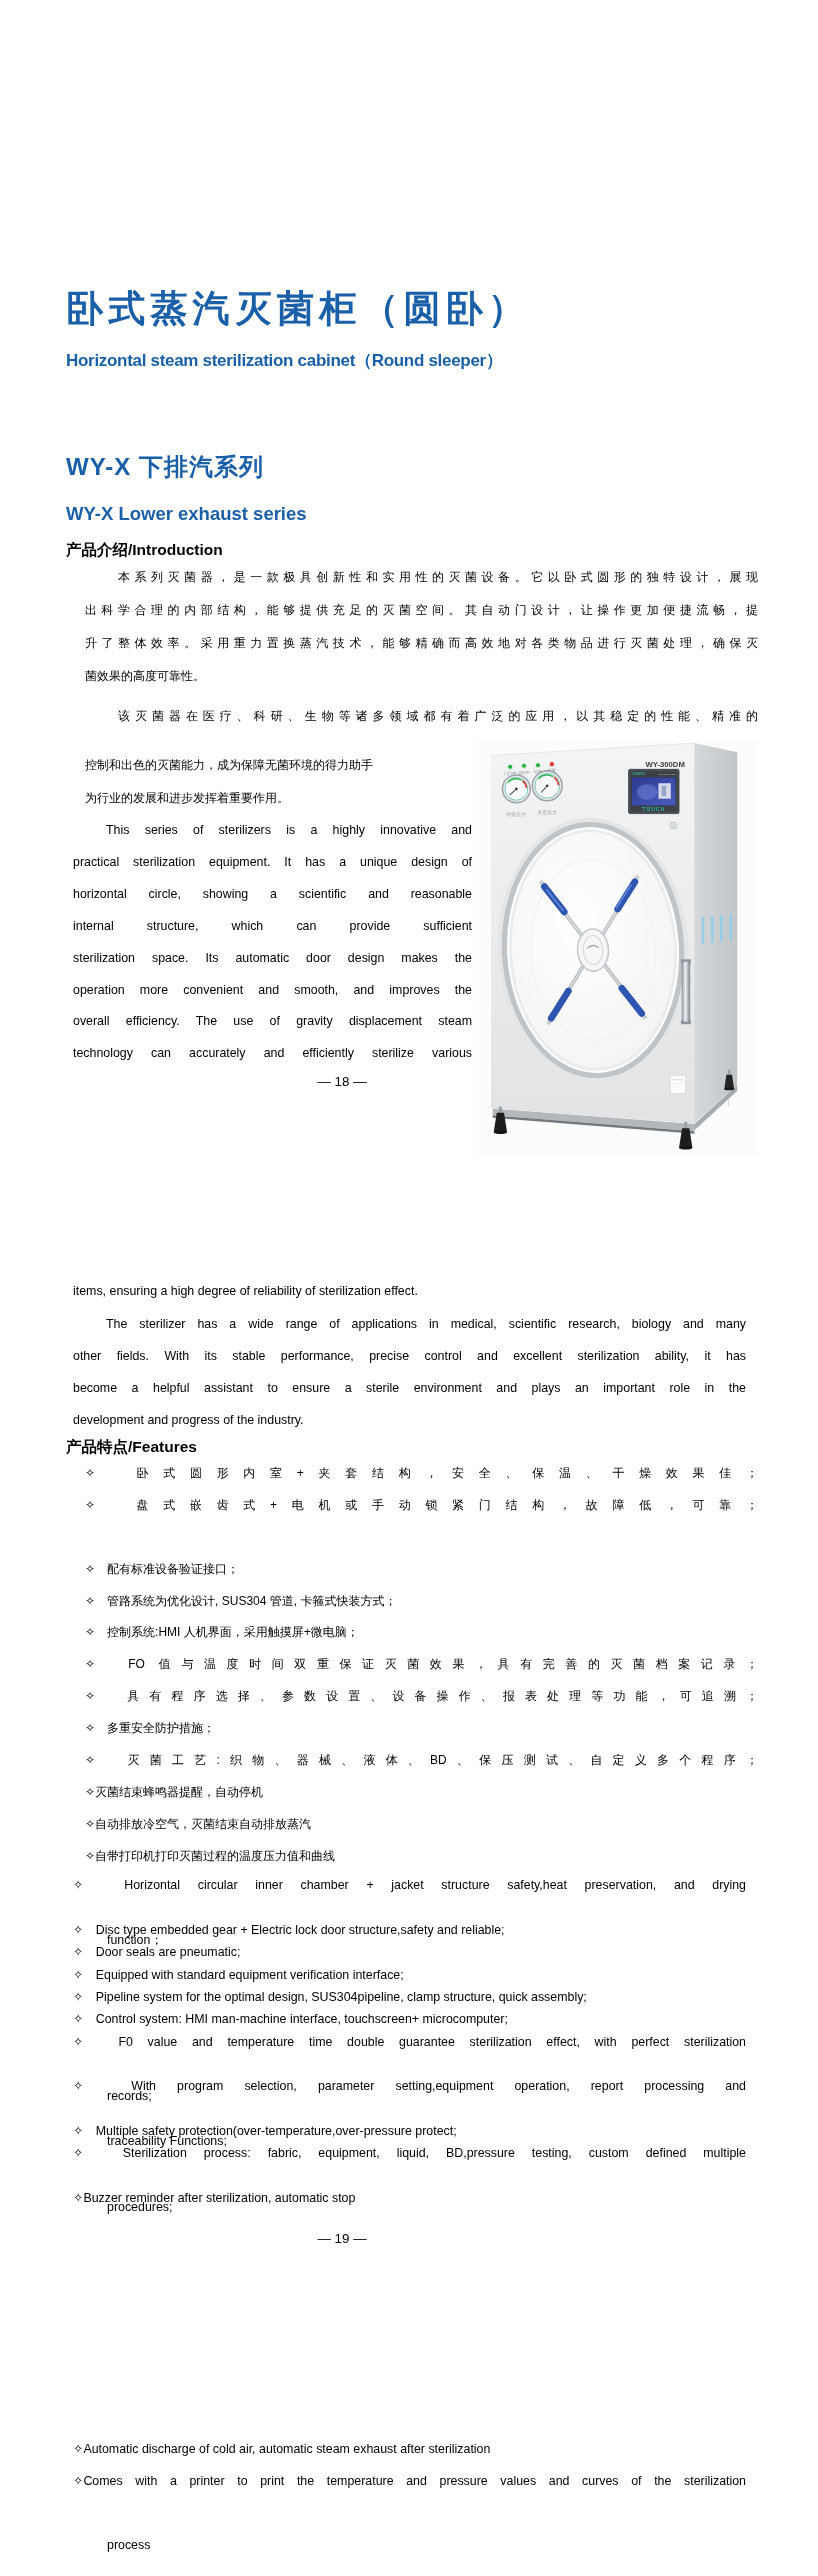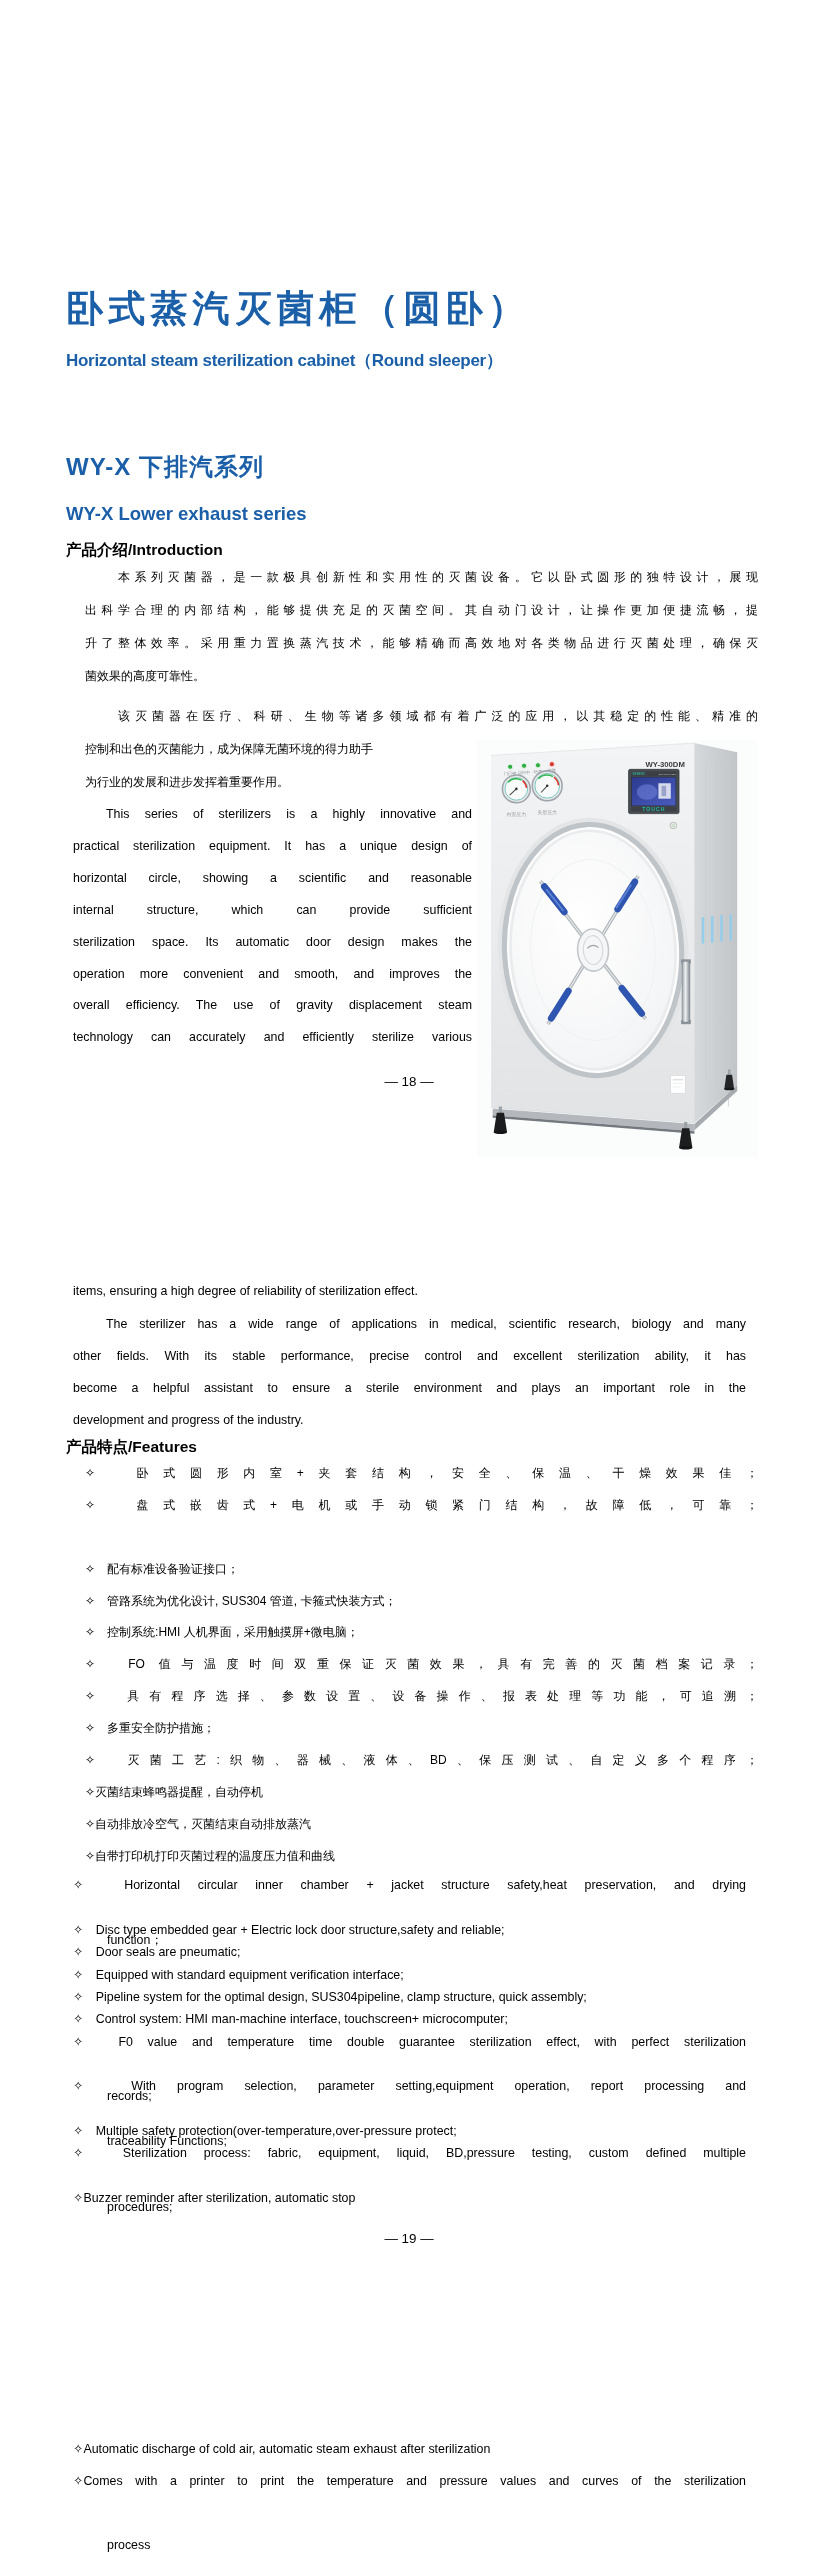--- a/index.html
+++ b/index.html
@@ -7,25 +7,25 @@
         font-family:"Liberation Sans","DejaVu Sans",sans-serif;color:#000;overflow:hidden;}
   .t{position:absolute;white-space:pre-wrap;line-height:1.25;}
   .blue{color:#1a5fa8;font-weight:bold;}
   .h1{left:66px;top:286px;font-size:37px;letter-spacing:5.2px;}
   .h2{left:66px;top:350px;font-size:17px;letter-spacing:-0.3px;}
   .h3{left:66px;top:452px;font-size:24px;letter-spacing:1px;}
   .h4{left:66px;top:502px;font-size:18.5px;}
   .hb{left:66px;font-size:15.5px;font-weight:bold;}
   .cn{left:85px;width:673px;font-size:12px;}
   .en{left:73px;width:673px;font-size:12.4px;}
-  .nw{width:399px;}
+  .nw{width:399px;margin-top:16px;}
   .j{text-align:justify;text-align-last:justify;}
   .ind{text-indent:33px;}
   .pad{padding-left:34px;margin-top:32px;}
-  .pageno{left:0;width:818px;text-align:center;font-size:13.4px;}
+  .pageno{left:0;width:684px;text-align:center;font-size:13.4px;}
   .photo{position:absolute;left:477px;top:740px;width:281px;height:417px;}
 </style>
 </head>
 <body>
 
 <div class="page">
 
   <div class="t blue h1">卧式蒸汽灭菌柜（圆卧）</div>
   <div class="t blue h2">Horizontal steam sterilization cabinet（Round sleeper）</div>
   <div class="t blue h3">WY-X 下排汽系列</div>

